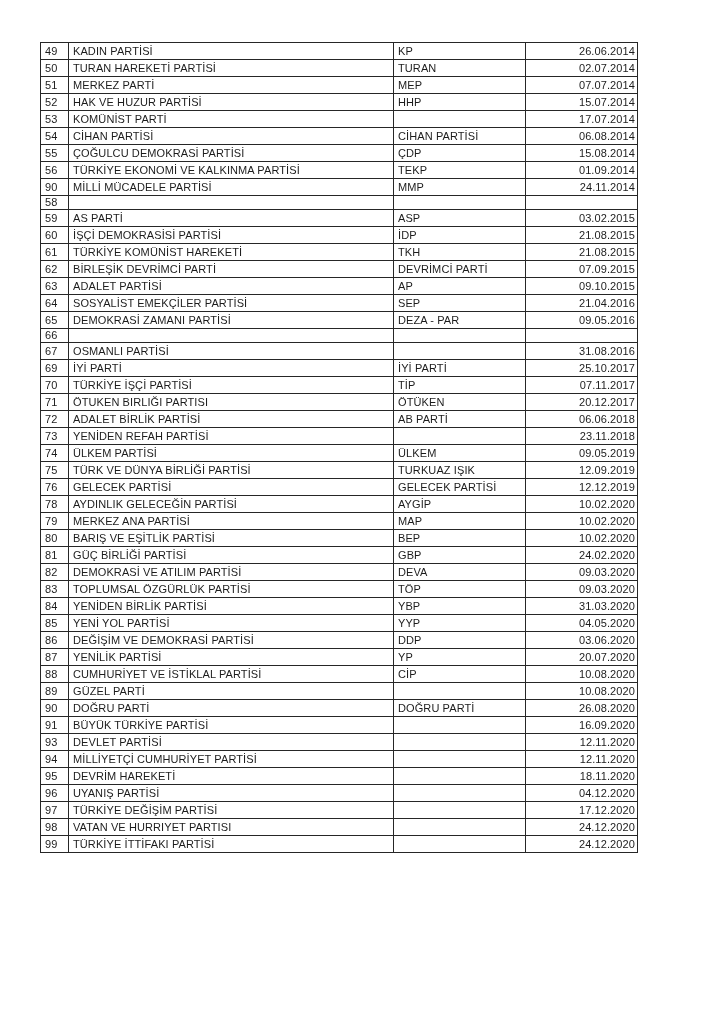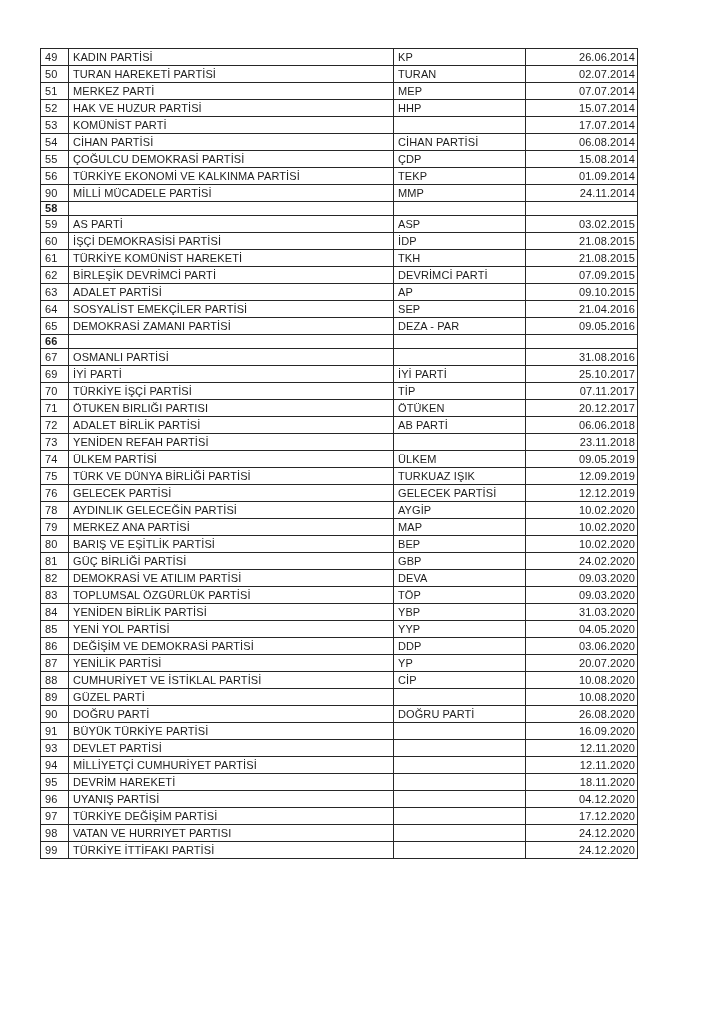--- a/index.html
+++ b/index.html
@@ -15,42 +15,41 @@
   .page {
     position: relative;
     width: 724px;
     height: 1024px;
     background: #ffffff;
     overflow: hidden;
   }
   table.party-table {
     position: absolute;
     left: 40px;
-    top: 48px;
+    top: 42px;
     width: 597px;
     border-collapse: collapse;
     table-layout: fixed;
   }
   table.party-table td {
     border: 1.5px solid #262626;
     font-size: 11px;
     font-weight: 400;
     color: #1c1c1c;
     height: 16px;
     line-height: 16px;
     padding: 0 2px 0 4px;
     white-space: nowrap;
     overflow: hidden;
     vertical-align: middle;
     letter-spacing: 0.1px;
   }
   tr.empty-row td {
     height: 13px;
     line-height: 13px;
-    font-weight: bold;
   }
   td.col-no   { padding-left: 3px; }
   td.col-name { padding-left: 5px; margin-left: 40px; }
   td.col-abbr { padding-left: 5px; margin-left: 32px; }
   td.col-date { text-align: right; padding: 0; }
 </style>
 </head>
 <body>
 
 <div class="page">

